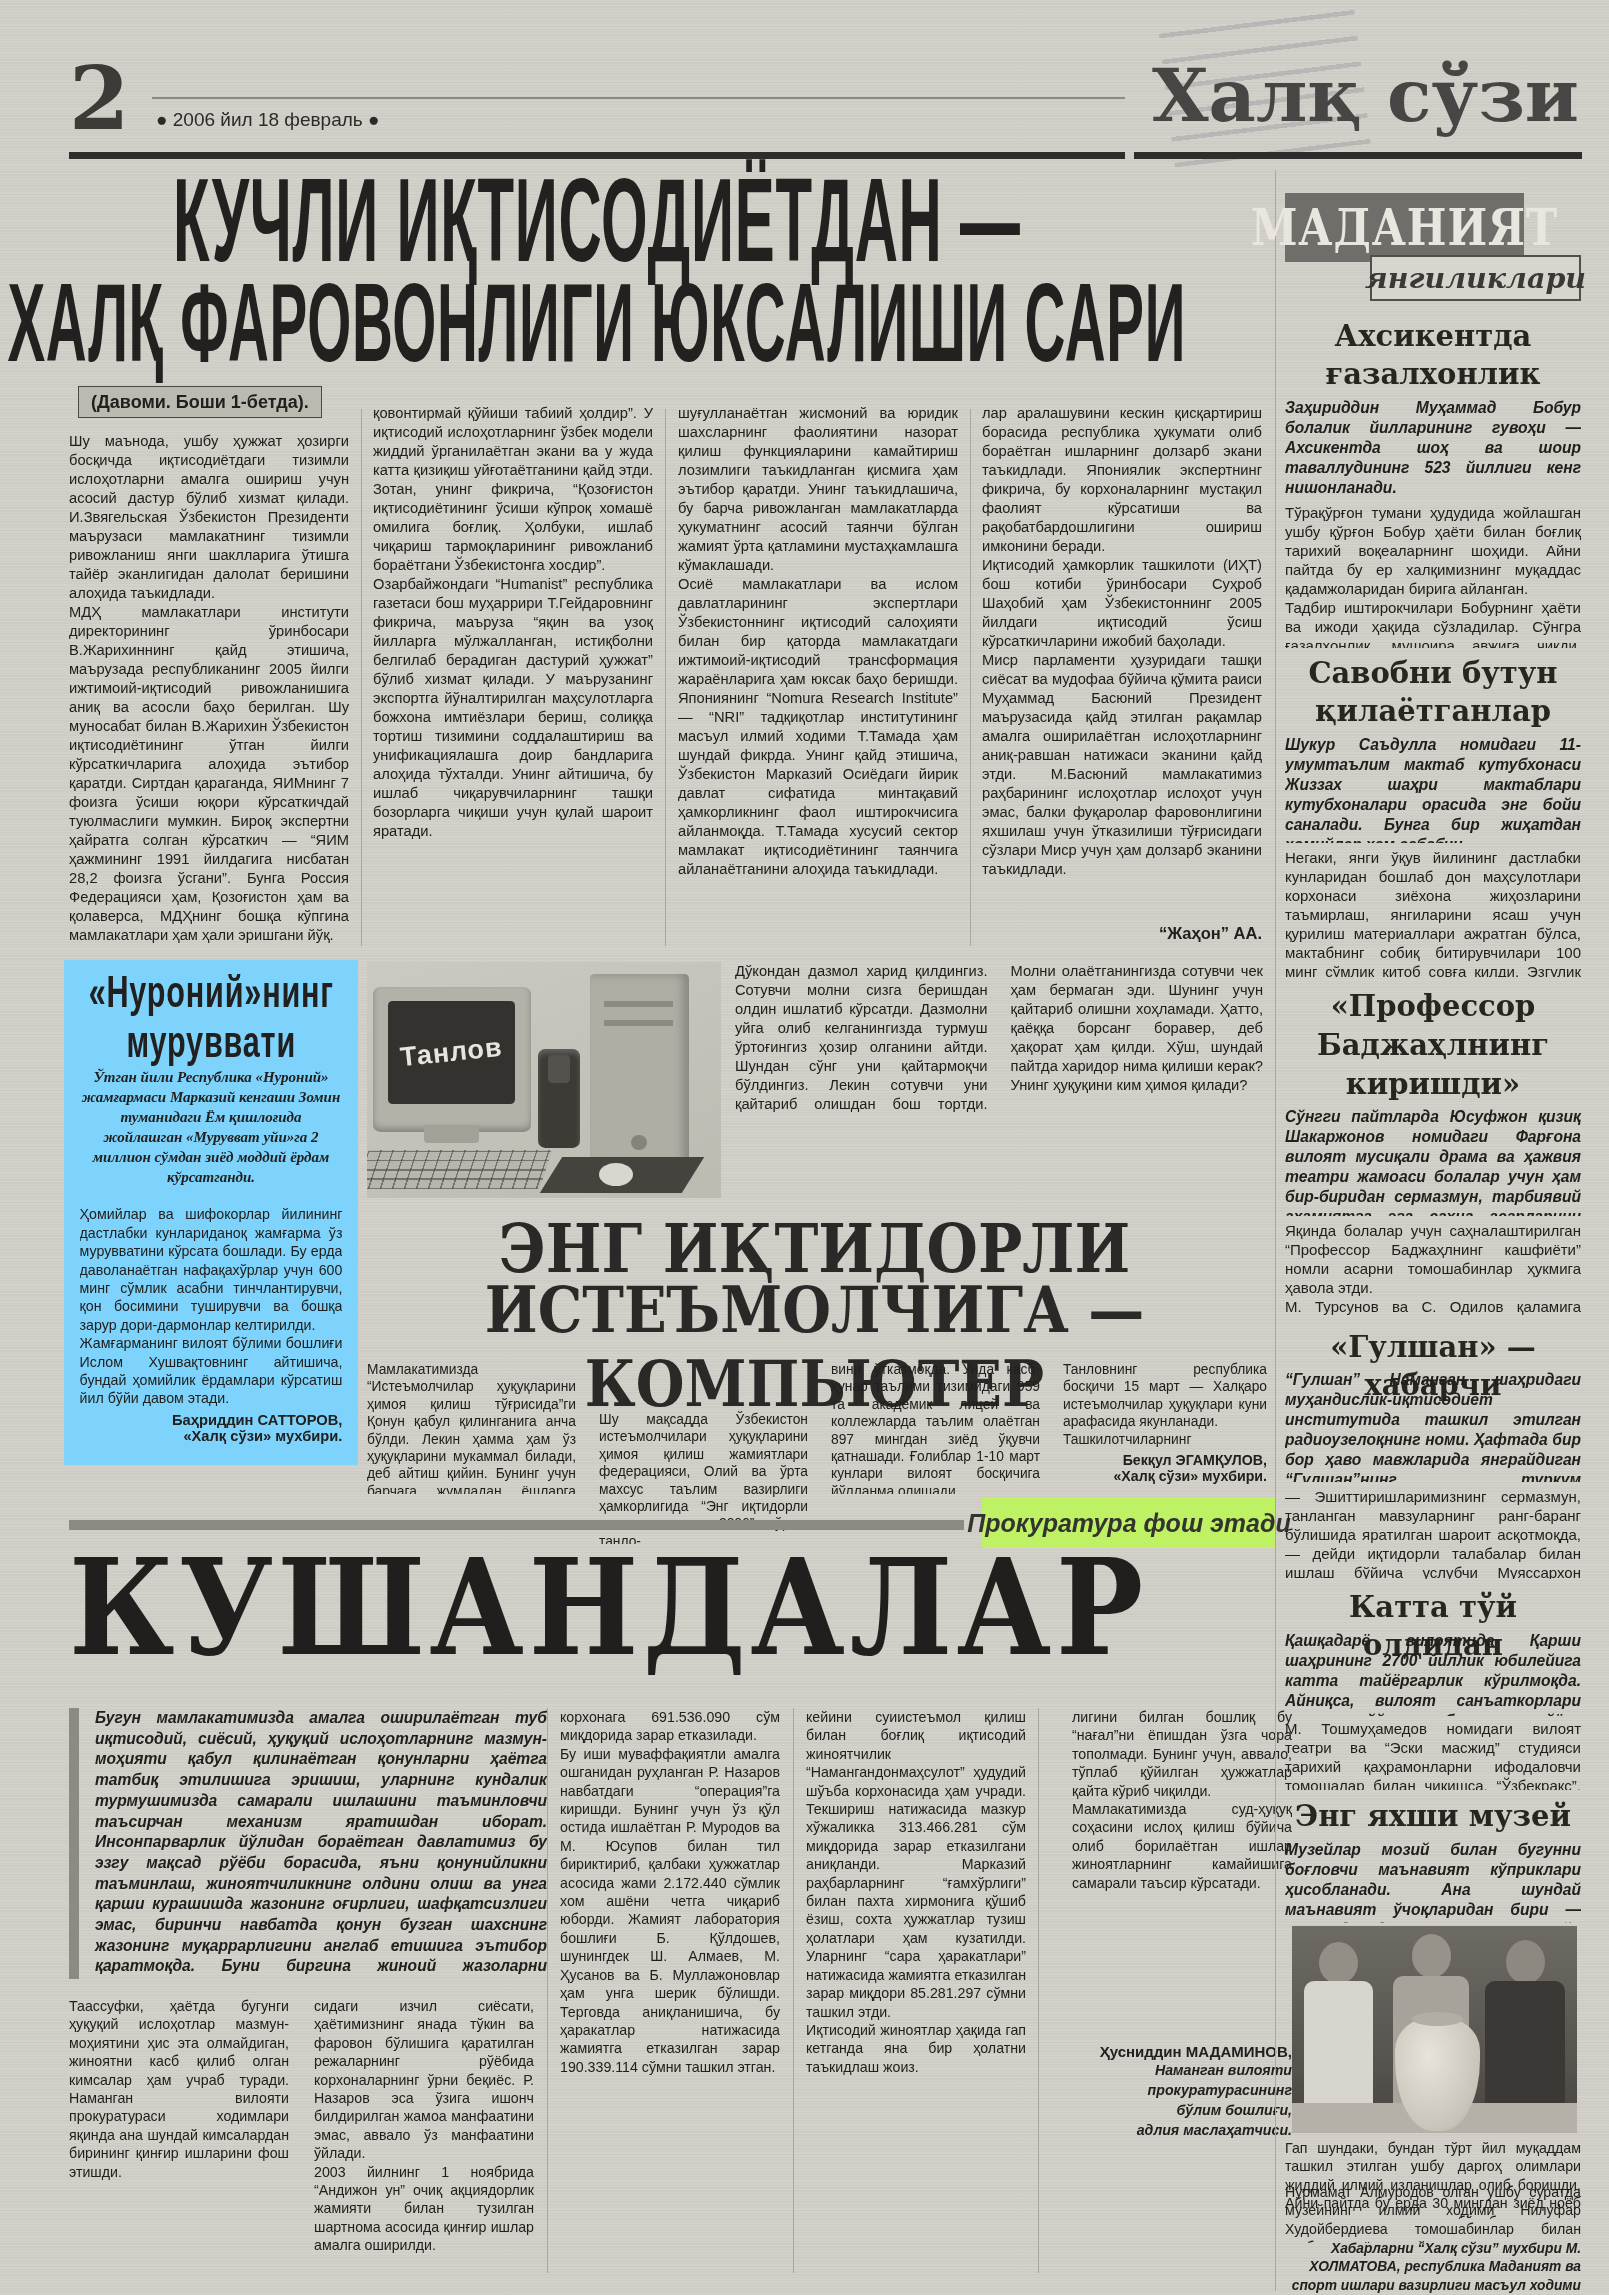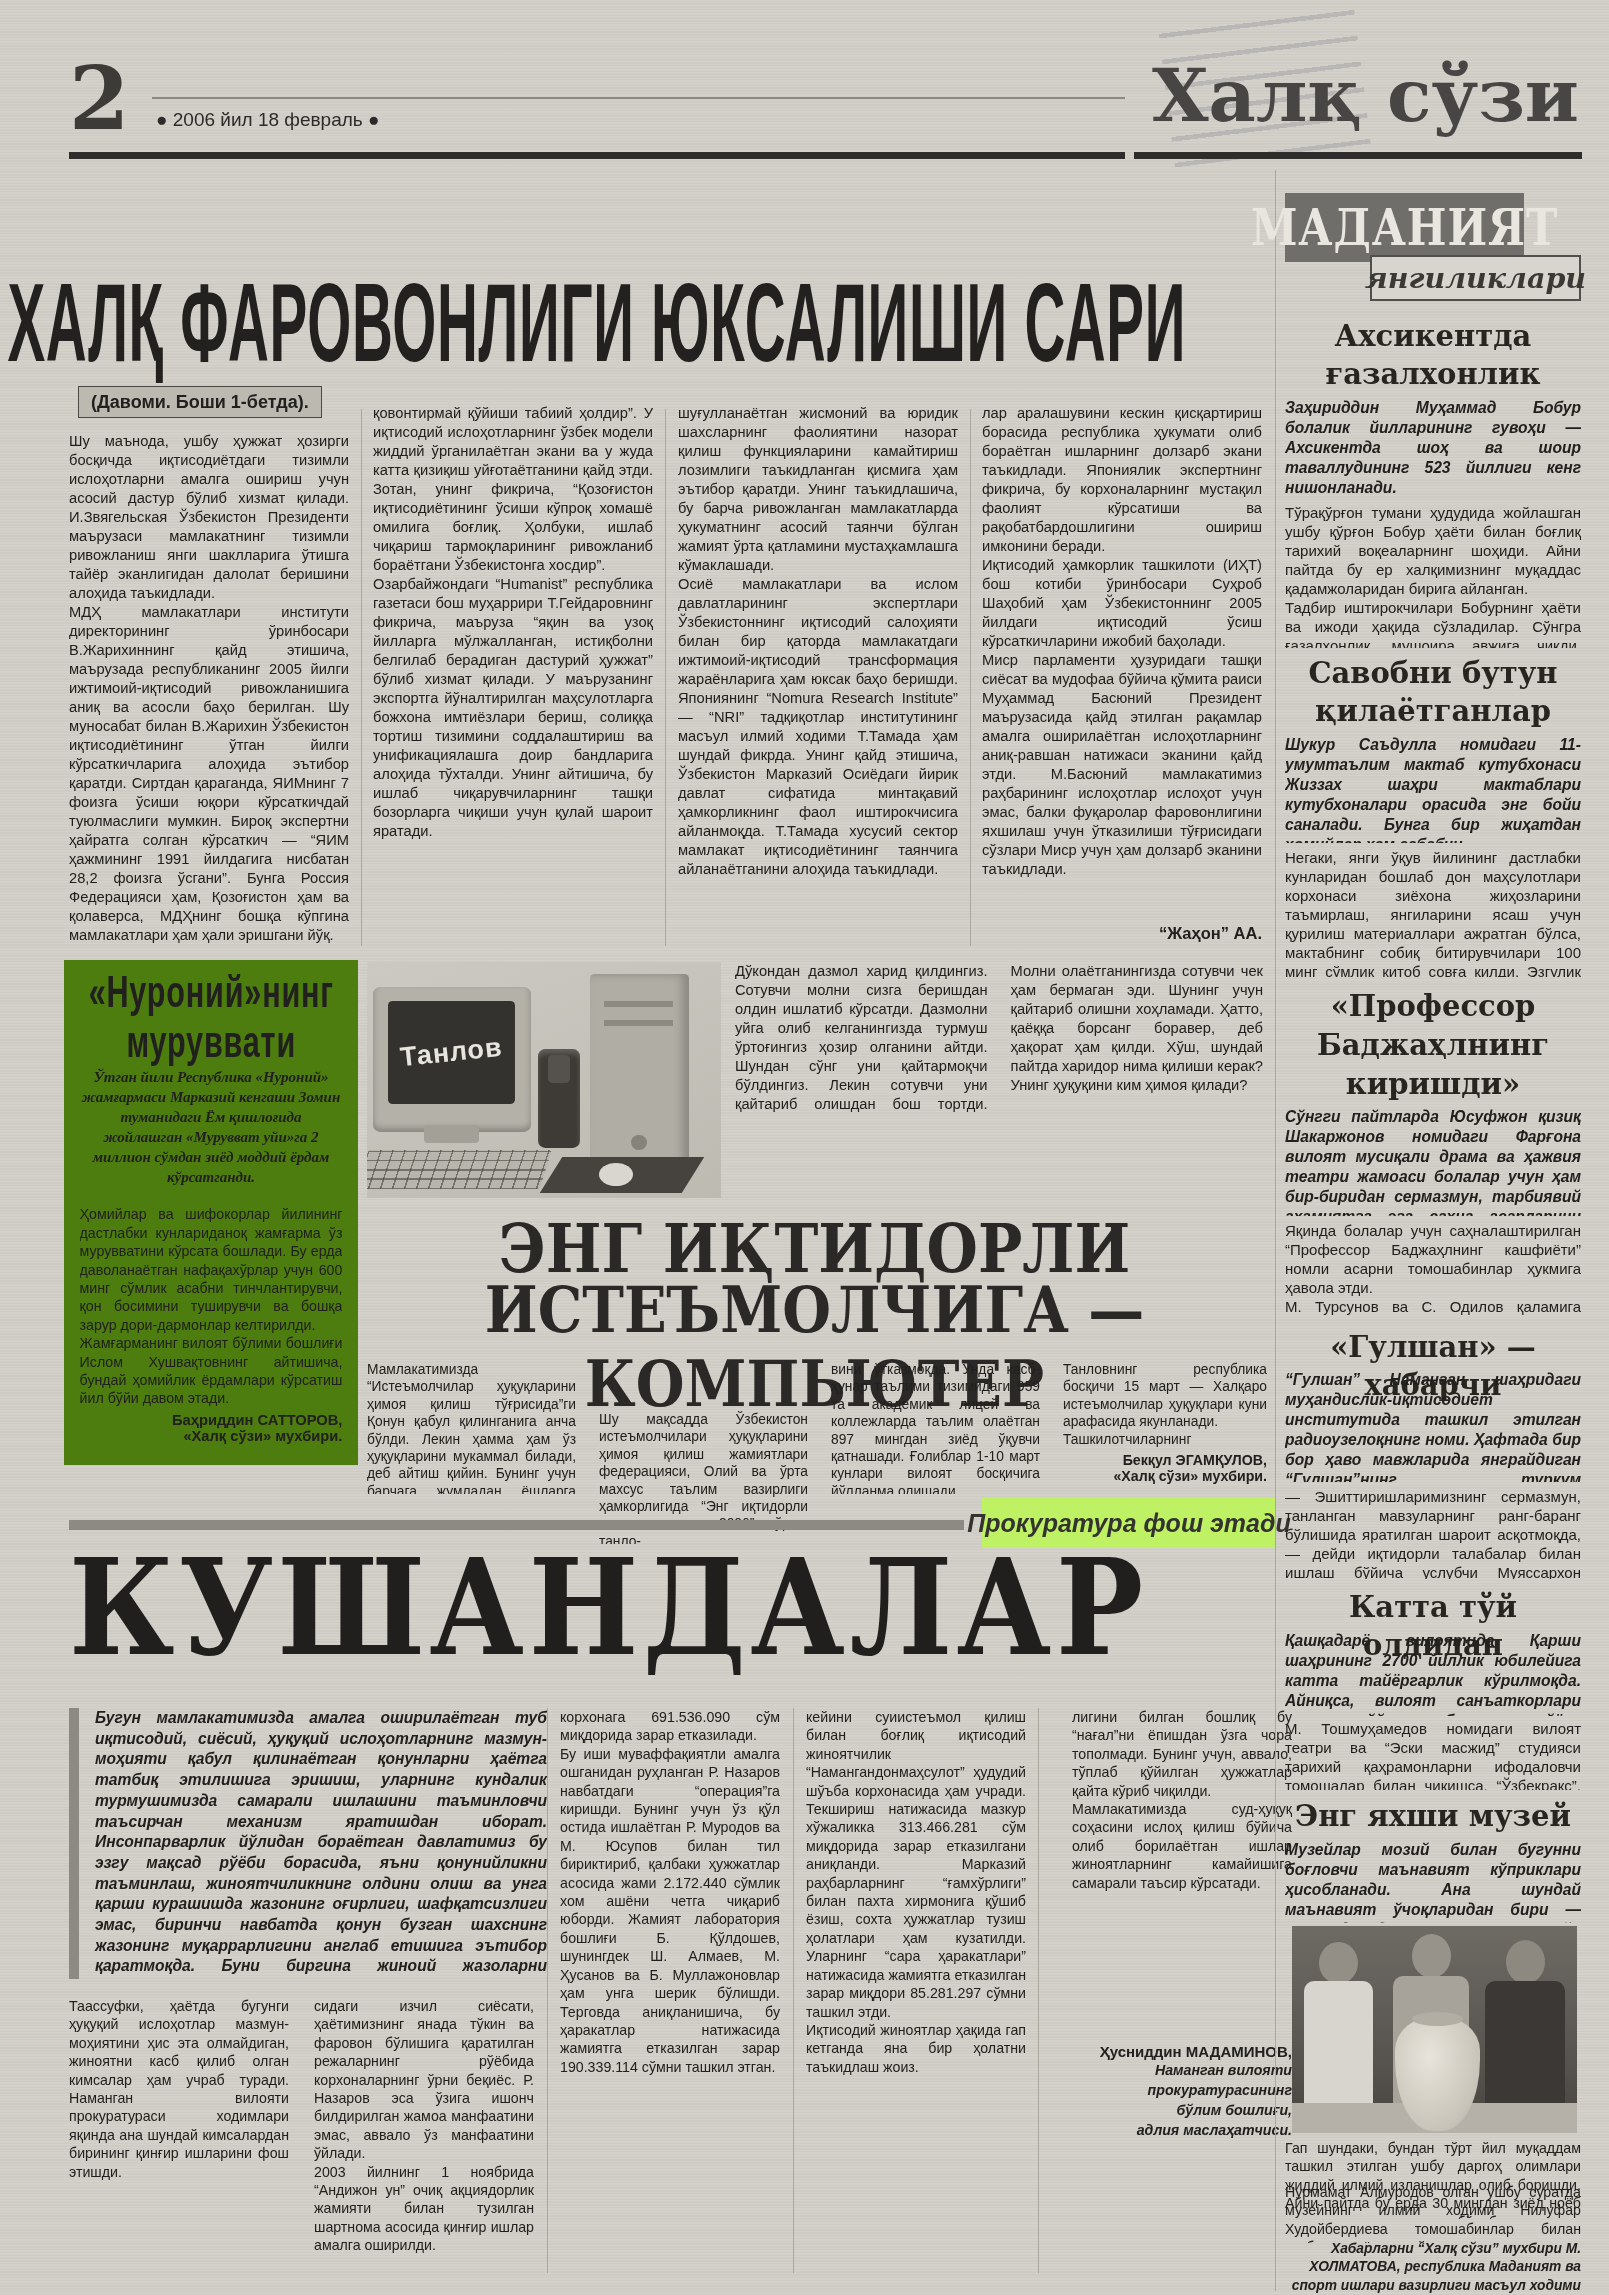--- a/index.html
+++ b/index.html
@@ -33,20 +33,23 @@
   <div class="abs" style="left:1166px;top:18.4px;width:197px;height:138px;transform:rotate(-7deg);opacity:.18;
               background:repeating-linear-gradient(0deg,#4a4f63 0 4.6px,transparent 4.6px 26px);"></div>
 
   <div class="abs serif" style="left:69px;top:55px;font-size:87px;font-weight:bold;color:#3c3b38;line-height:1;">2</div>
   <div class="abs grayrule" style="left:152px;top:97px;width:973px;height:1.8px;"></div>
   <div class="abs" style="left:156px;top:109px;font-size:19px;color:#2c2b29;">● 2006 йил 18 февраль ●</div>
   <div class="abs serif" style="left:1134px;top:55px;width:445px;text-align:right;font-size:73px;font-weight:bold;color:#474645;line-height:1.1;">Халқ сўзи</div>
   <div class="abs rule" style="left:69px;top:152px;width:1056px;height:7.3px;"></div>
   <div class="abs rule" style="left:1134px;top:152px;width:448px;height:7.3px;"></div>
 
+  <div class="abs bigcond" style="left:69px;top:170px;width:1056px;height:99px;font-size:73px;color:#22211f;">
+    <span>КУЧЛИ ИҚТИСОДИЁТДАН —</span>
+    </div>
   <div class="abs bigcond" style="left:69px;top:273px;width:1056px;height:99px;font-size:69px;color:#22211f;">
     <span>ХАЛҚ ФАРОВОНЛИГИ ЮКСАЛИШИ САРИ</span>
     </div>
 
   <div class="abs" style="left:78px;top:386px;">
     <span class="boxnote">(Давоми. Боши 1-бетда).</span>
   </div>
 
   <div class="abs bodytext" style="left:69px;top:432px;width:280px;height:519px;">Шу маънода, ушбу ҳужжат ҳозирги босқичда иқтисодиётдаги тизимли ислоҳотларни амалга ошириш учун асосий дастур бўлиб хизмат қилади. И.Звягельская Ўзбекистон Президенти маърузаси мамлакатнинг тизимли ривожланиш янги шаклларига ўтишга тайёр эканлигидан далолат беришини алоҳида таъкидлади.
 МДҲ мамлакатлари институти директорининг ўринбосари В.Жарихиннинг қайд этишича, маърузада республиканинг 2005 йилги ижтимоий-иқтисодий ривожланишига аниқ ва асосли баҳо берилган. Шу муносабат билан В.Жарихин Ўзбекистон иқтисодиётининг ўтган йилги кўрсаткичларига алоҳида эътибор қаратди. Сиртдан қараганда, ЯИМнинг 7 фоизга ўсиши юқори кўрсаткичдай туюлмаслиги мумкин. Бироқ экспертни ҳайратга солган кўрсаткич — “ЯИМ ҳажмининг 1991 йилдагига нисбатан 28,2 фоизга ўсгани”. Бунга Россия Федерацияси ҳам, Қозоғистон ҳам ва қолаверса, МДҲнинг бошқа кўпгина мамлакатлари ҳам ҳали эришгани йўқ.</div>
@@ -55,21 +58,21 @@
   <div class="abs bodytext" style="left:678px;top:404px;width:280px;height:546px;">шуғулланаётган жисмоний ва юридик шахсларнинг фаолиятини назорат қилиш функцияларини камайтириш лозимлиги таъкидланган қисмига ҳам эътибор қаратди. Унинг таъкидлашича, бу барча ривожланган мамлакатларда ҳукуматнинг асосий таянчи бўлган жамият ўрта қатламини мустаҳкамлашга кўмаклашади.
 Осиё мамлакатлари ва ислом давлатларининг экспертлари Ўзбекистоннинг иқтисодий салоҳияти билан бир қаторда мамлакатдаги ижтимоий-иқтисодий трансформация жараёнларига ҳам юксак баҳо беришди. Япониянинг “Nomura Research Institute” — “NRI” тадқиқотлар институтининг масъул илмий ходими Т.Тамада ҳам шундай фикрда. Унинг қайд этишича, Ўзбекистон Марказий Осиёдаги йирик давлат сифатида минтақавий ҳамкорликнинг фаол иштирокчисига айланмоқда. Т.Тамада хусусий сектор мамлакат иқтисодиётининг таянчига айланаётганини алоҳида таъкидлади.</div>
   <div class="abs bodytext" style="left:982px;top:404px;width:280px;height:519px;">лар аралашувини кескин қисқартириш борасида республика ҳукумати олиб бораётган ишларнинг долзарб экани таъкидлади. Япониялик экспертнинг фикрича, бу корхоналарнинг мустақил фаолият кўрсатиши ва рақобатбардошлигини ошириш имконини беради.
 Иқтисодий ҳамкорлик ташкилоти (ИҲТ) бош котиби ўринбосари Суҳроб Шаҳобий ҳам Ўзбекистоннинг 2005 йилдаги иқтисодий ўсиш кўрсаткичларини ижобий баҳолади.
 Миср парламенти ҳузуридаги ташқи сиёсат ва мудофаа бўйича қўмита раиси Муҳаммад Басюний Президент маърузасида қайд этилган рақамлар амалга оширилаётган ислоҳотларнинг аниқ-равшан натижаси эканини қайд этди. М.Басюний мамлакатимиз раҳбарининг ислоҳотлар ислоҳот учун эмас, балки фуқаролар фаровонлигини яхшилаш учун ўтказилиши тўғрисидаги сўзлари Миср учун ҳам долзарб эканини таъкидлади.</div>
   <div class="abs byline" style="left:982px;top:924px;width:280px;font-size:16.5px;">“Жаҳон” АА.</div>
   <div class="abs vline" style="left:361px;top:409px;height:537px;width:0.9px;"></div>
   <div class="abs vline" style="left:665px;top:409px;height:537px;width:0.9px;"></div>
   <div class="abs vline" style="left:970px;top:409px;height:537px;width:0.9px;"></div>
 
-  <div class="abs" style="left:64px;top:960px;width:294px;height:505px;background:#4d7c0f;padding:13px 15.6px;box-sizing:border-box;">
+  <div class="abs" style="left:64px;top:960px;width:294px;height:505px;background:#7dd3fc;padding:13px 15.6px;box-sizing:border-box;">
     <div class="bigcond" style="height:87px;font-size:34px;white-space:pre-line;text-align:center;">
       <span style="transform:scale(.9,1.3);white-space:pre-line;">«Нуроний»нинг
 муруввати</span></div>
     <div class="lead" style="font-size:15px;line-height:20px;text-align:center;height:138px;margin-top:7.3px;font-family:Liberation Serif, serif;">Ўтган йили Республика «Нуроний» жамғармаси Марказий кенгаши Зомин туманидаги Ём қишлоғида жойлашган «Мурувват уйи»га 2 миллион сўмдан зиёд моддий ёрдам кўрсатганди.</div>
     <div class="bodytext" style="font-size:14.2px;line-height:18.4px;height:202px;">Ҳомийлар ва шифокорлар йилининг дастлабки кунлариданоқ жамғарма ўз мурувватини кўрсата бошлади. Бу ерда даволанаётган нафақахўрлар учун 600 минг сўмлик асабни тинчлантирувчи, қон босимини туширувчи ва бошқа зарур дори-дармонлар келтирилди.
 Жамғарманинг вилоят бўлими бошлиғи Ислом Хушвақтовнинг айтишича, бундай ҳомийлик ёрдамлари кўрсатиш йил бўйи давом этади.
 Айнан ҳомийлар ташаббуси билан «Мурувват уйи» ҳудуди ободонлаштирилгани, «Ота-оналар хонаси» қурилиб, ёзги павильон фойдаланишга топширилгани эътиборга моликдир.</div>
     <div class="byline" style="font-size:14.7px;margin-top:4.6px;">Баҳриддин САТТОРОВ,
 «Халқ сўзи» мухбири.</div>
   </div>

